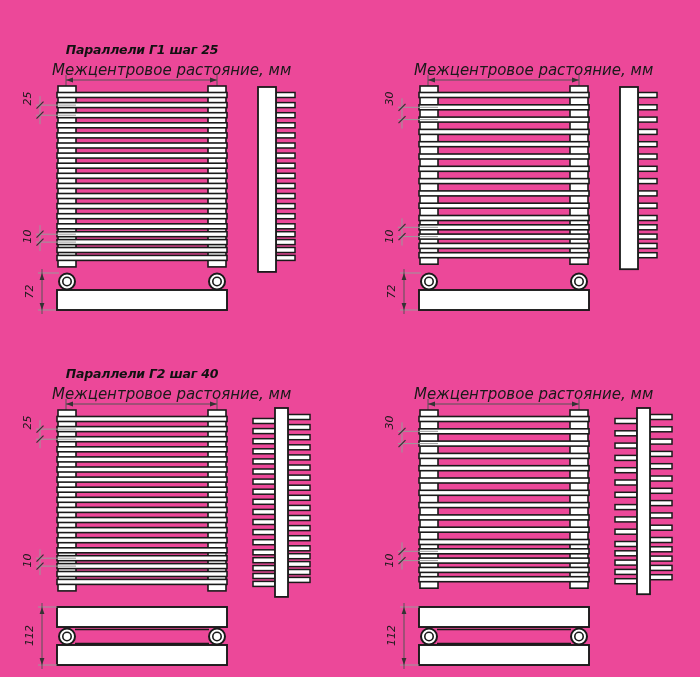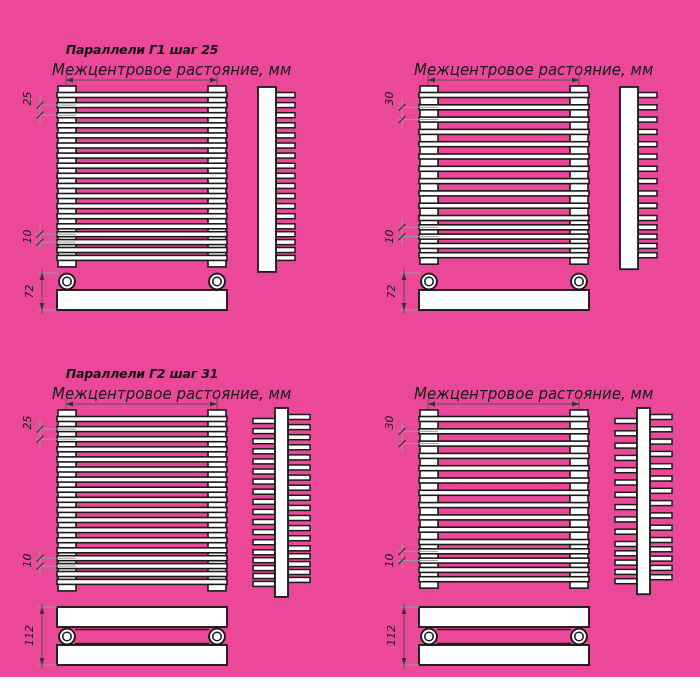--- a/index.html
+++ b/index.html
@@ -289,21 +289,21 @@
           <circle cx="217" cy="312.5" r="4.2" fill="#fff" stroke="#1a1a1a" stroke-width="1.6"></circle>
         </g>
         <g>
           <line x1="38" y1="283" x2="57" y2="283" stroke="#9a9a9a" stroke-width="1"></line>
           <line x1="38" y1="341" x2="57" y2="341" stroke="#9a9a9a" stroke-width="1"></line>
           <line x1="42" y1="279" x2="42" y2="345" stroke="#555555" stroke-width="1"></line>
           <polygon points="42,283 39.6,290 44.4,290" fill="#333333"></polygon>
           <polygon points="42,341 39.6,334 44.4,334" fill="#333333"></polygon>
         </g>
       </svg>
-    <div class="panel-title">Параллели Г2 шаг 31</div>
+    <div class="panel-title">Параллели Г2 шаг 40</div>
     <div class="panel-subtitle">Межцентровое растояние, мм</div>
     <div class="dim-label step-label">25</div>
     <div class="dim-label lower-step-label">10</div>
     <div class="dim-label depth-label">112</div>
   </div>
 
   <div class="panel g2" style="left:362px;top:324px">
     <svg width="352" height="352">
         <g>
           <line x1="66" y1="75" x2="66" y2="86" stroke="#555555" stroke-width="1"></line>

